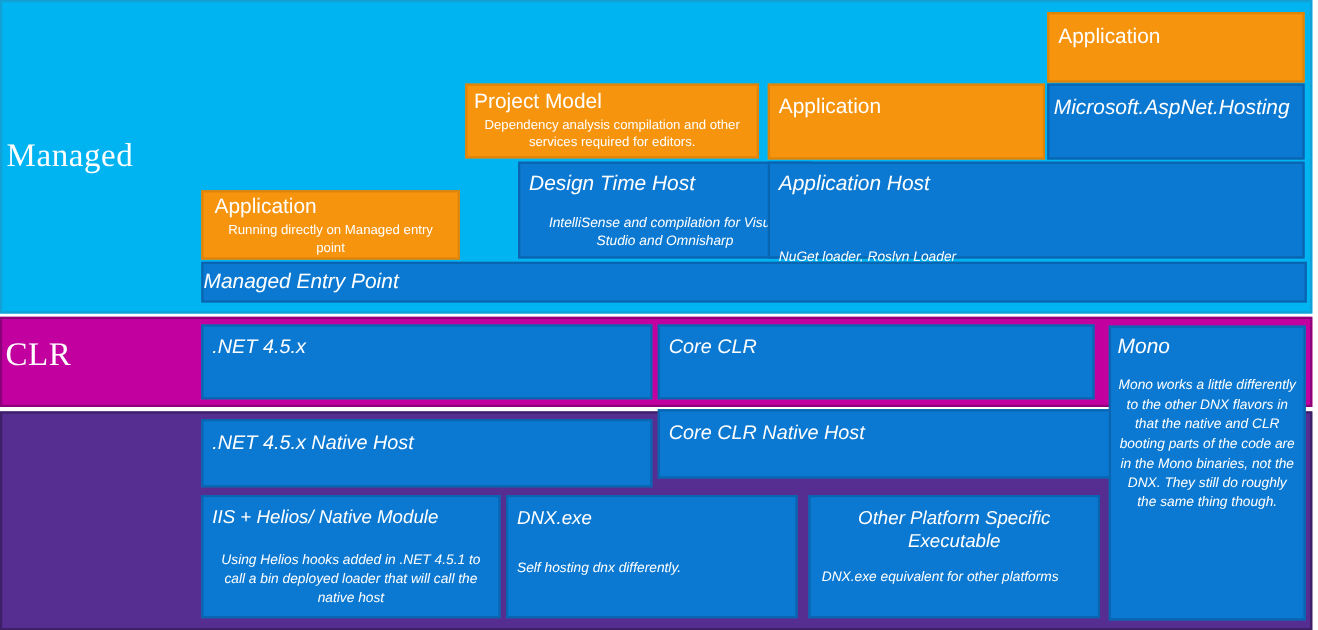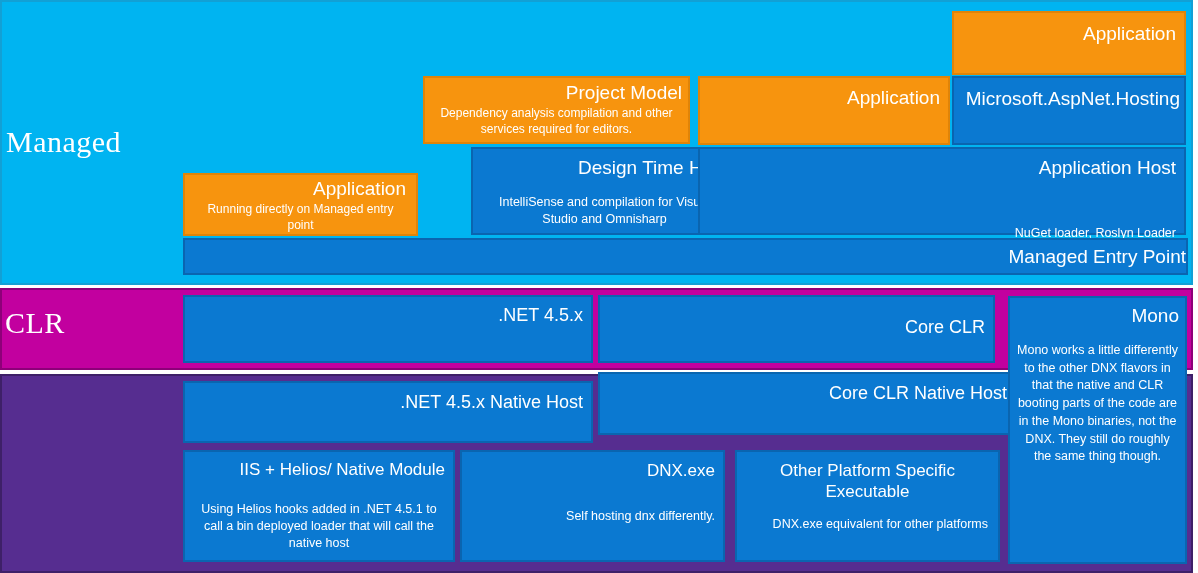--- a/index.html
+++ b/index.html
@@ -49,25 +49,26 @@
   .lbl-native  { left: 5px;  top: 455px; }
 
   
   .box {
     position: absolute;
     box-sizing: border-box;
     color: var(--text, #ffffff);
     text-align: center;
     display: flex;
     flex-direction: column;
-    align-items: flex-end;
+    align-items: flex-start;
   }
   .box-blue {
     background: var(--box_blue, #0b79d1);
     border: 2px solid var(--box_blue_border, #0a65b0);
+    font-style: italic;
   }
   .box-orange {
     background: var(--box_orange, #f7940e);
     border: 2px solid var(--box_orange_border, #e08408);
   }
   .box-title {
     font-size: 19px;
     font-weight: 300;
     line-height: 1.25;
   }
@@ -82,21 +83,21 @@
   .b-design-time .box-sub { margin-top: 14px; font-size: 12.5px; }
   .b-app-mid         { left: 698px; top: 76px;  width: 252px; height: 69px; padding: 8px 8px 0; }
   .b-app-top         { left: 952px; top: 11px;  width: 234px; height: 64px; padding: 9px 8px 0; }
   .b-ms-hosting      { left: 952px; top: 76px;  width: 234px; height: 69px; padding: 9px 4px 0; }
   .b-app-host        { left: 698px; top: 147px; width: 488px; height: 88px; padding: 7px 8px 0; gap: 28px; }
   .b-app-host .box-sub { margin-top: 17px; font-size: 12.5px; }
   .b-entry-point     { left: 183px; top: 238px; width: 1005px; height: 37px; justify-content: center; }
   .b-net45           { left: 183px; top: 295px; width: 410px; height: 68px; padding: 7px 8px 0; }
   .b-net45 .box-title, .b-core-clr .box-title,
   .b-net45-native .box-title, .b-core-clr-native .box-title { font-size: 18px; }
-  .b-core-clr        { left: 598px; top: 295px; width: 397px; height: 68px; padding: 19px 8px 0; }
+  .b-core-clr        { left: 598px; top: 295px; width: 397px; height: 68px; padding: 7px 8px 0; }
   .b-mono            { left: 1008px; top: 296px; width: 179px; height: 268px; padding: 6px 6px 0; z-index: 5; }
   .b-mono .box-sub   { margin-top: 14px; font-size: 12.5px; line-height: 1.42; }
   .b-net45-native    { left: 183px; top: 381px; width: 410px; height: 62px; padding: 8px 8px 0; }
   .b-core-clr-native { left: 598px; top: 372px; width: 419px; height: 63px; padding: 8px 8px 0; }
   .b-iis             { left: 183px; top: 450px; width: 272px; height: 112px; padding: 7px 8px 0; }
   .b-iis .box-title  { font-size: 17px; }
   .b-iis .box-sub    { margin-top: 21px; font-size: 12.5px; }
   .b-dnx             { left: 460px; top: 450px; width: 265px; height: 112px; padding: 8px 8px 0; }
   .b-dnx .box-title  { font-size: 17px; }
   .b-dnx .box-sub    { margin-top: 27px; font-size: 12.5px; }

